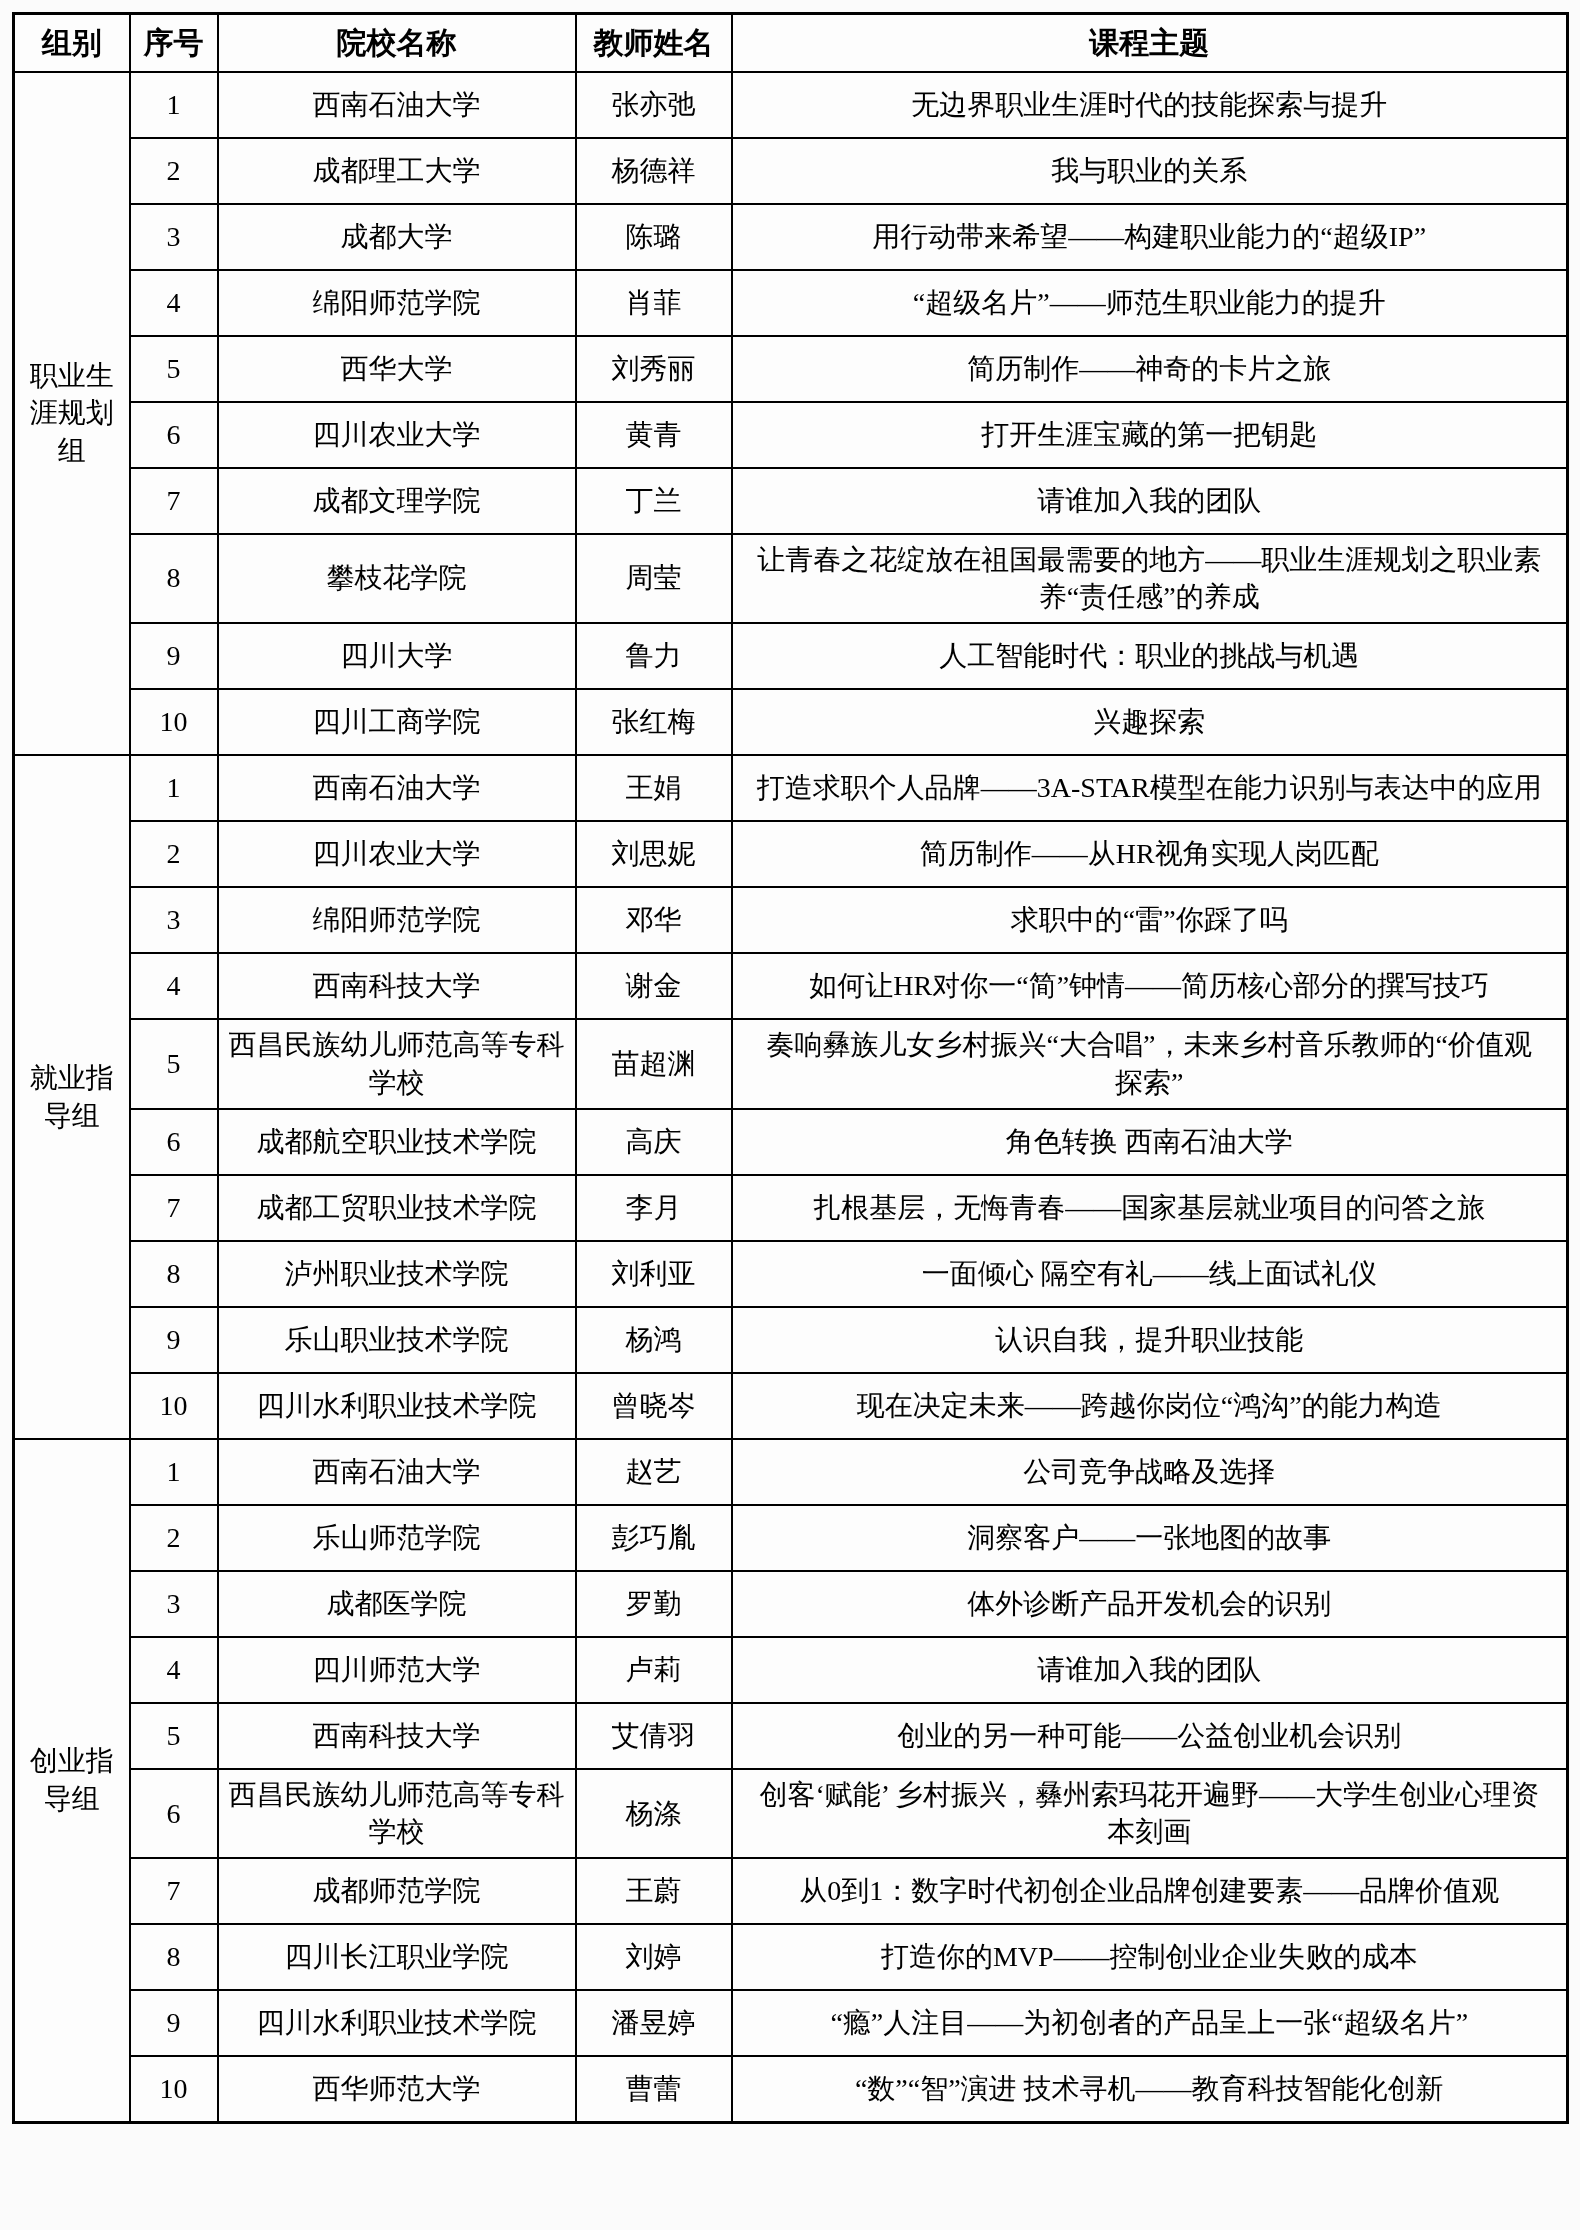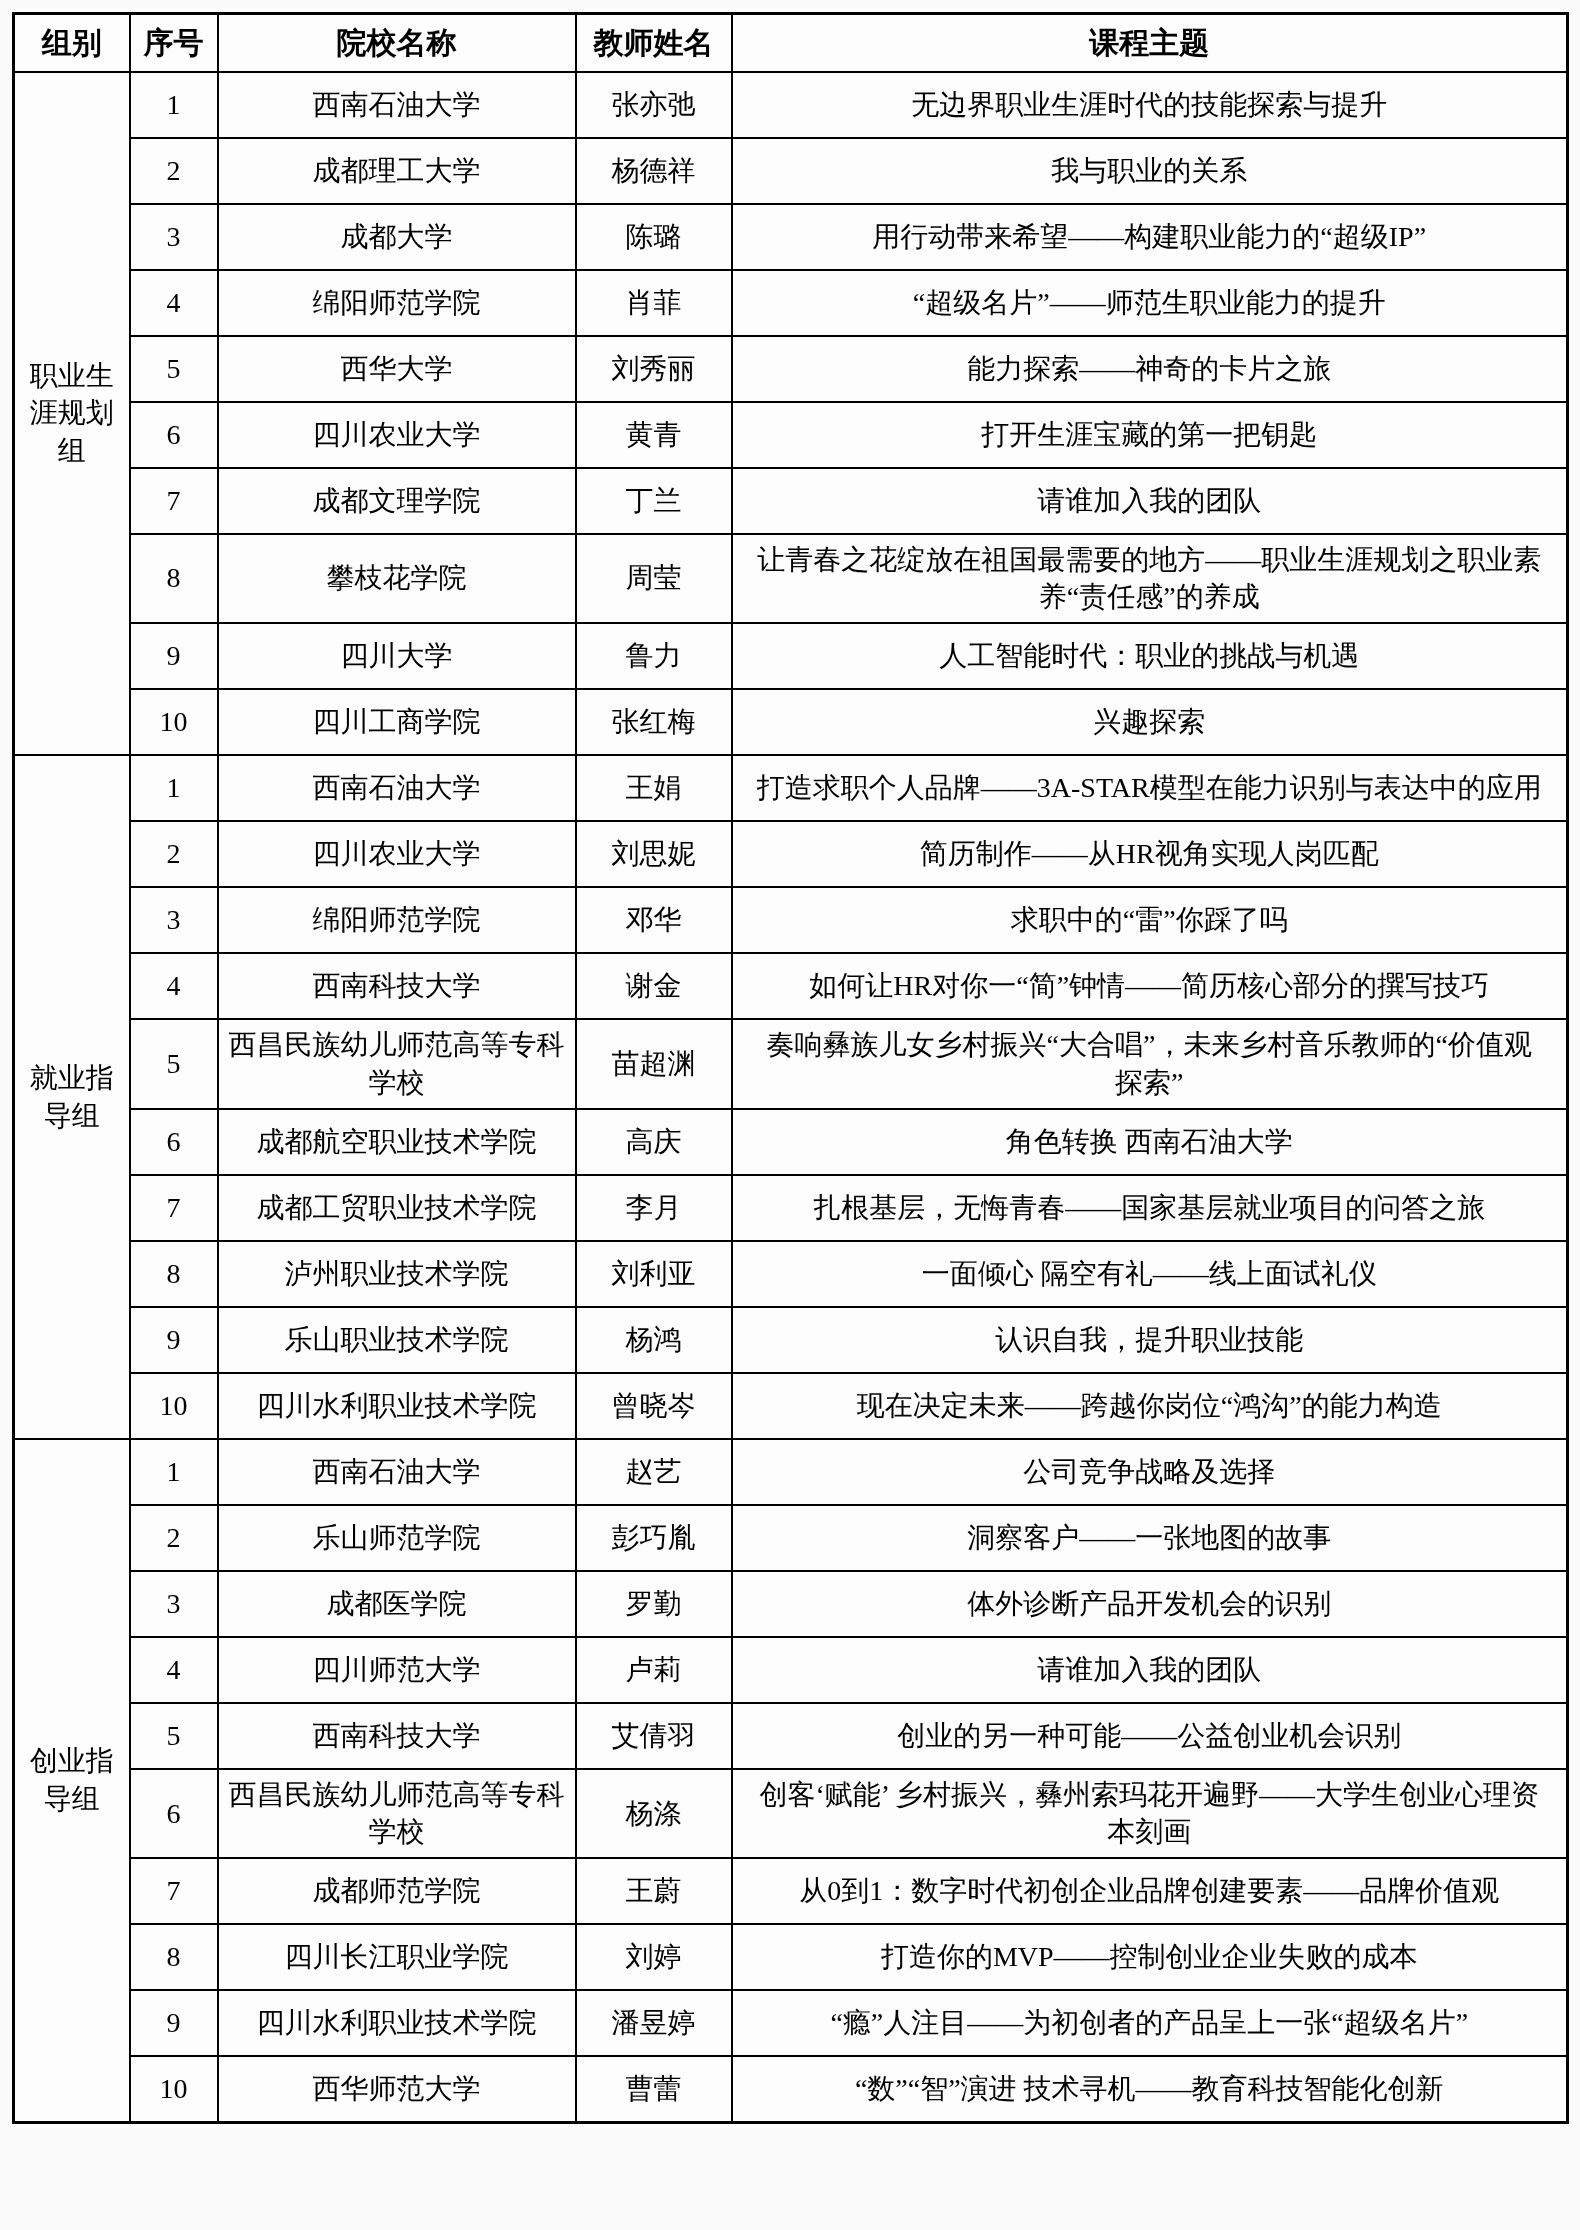--- a/index.html
+++ b/index.html
@@ -101,21 +101,21 @@
         <tr>
           <td class="num-cell">4</td>
           <td class="school-cell">绵阳师范学院</td>
           <td class="teacher-cell">肖菲</td>
           <td class="topic-cell">“超级名片”——师范生职业能力的提升</td>
         </tr>
         <tr>
           <td class="num-cell">5</td>
           <td class="school-cell">西华大学</td>
           <td class="teacher-cell">刘秀丽</td>
-          <td class="topic-cell">能力探索——神奇的卡片之旅</td>
+          <td class="topic-cell">简历制作——神奇的卡片之旅</td>
         </tr>
         <tr>
           <td class="num-cell">6</td>
           <td class="school-cell">四川农业大学</td>
           <td class="teacher-cell">黄青</td>
           <td class="topic-cell">打开生涯宝藏的第一把钥匙</td>
         </tr>
         <tr>
           <td class="num-cell">7</td>
           <td class="school-cell">成都文理学院</td>

